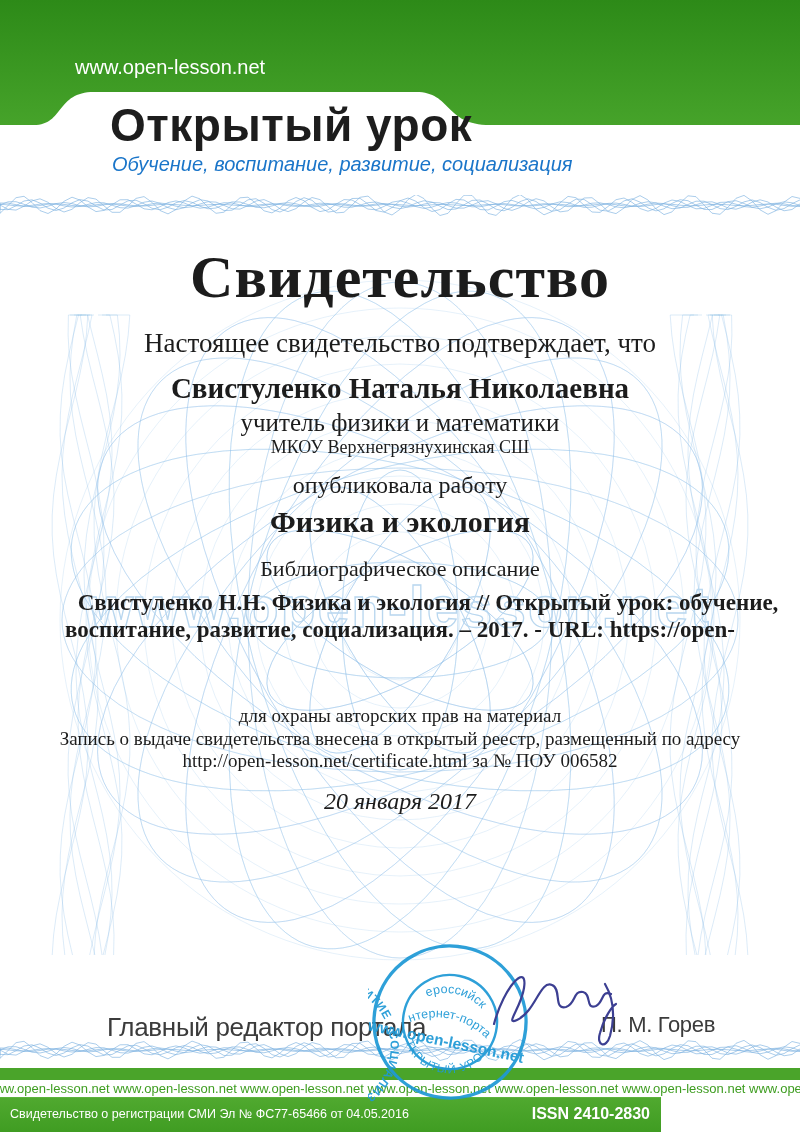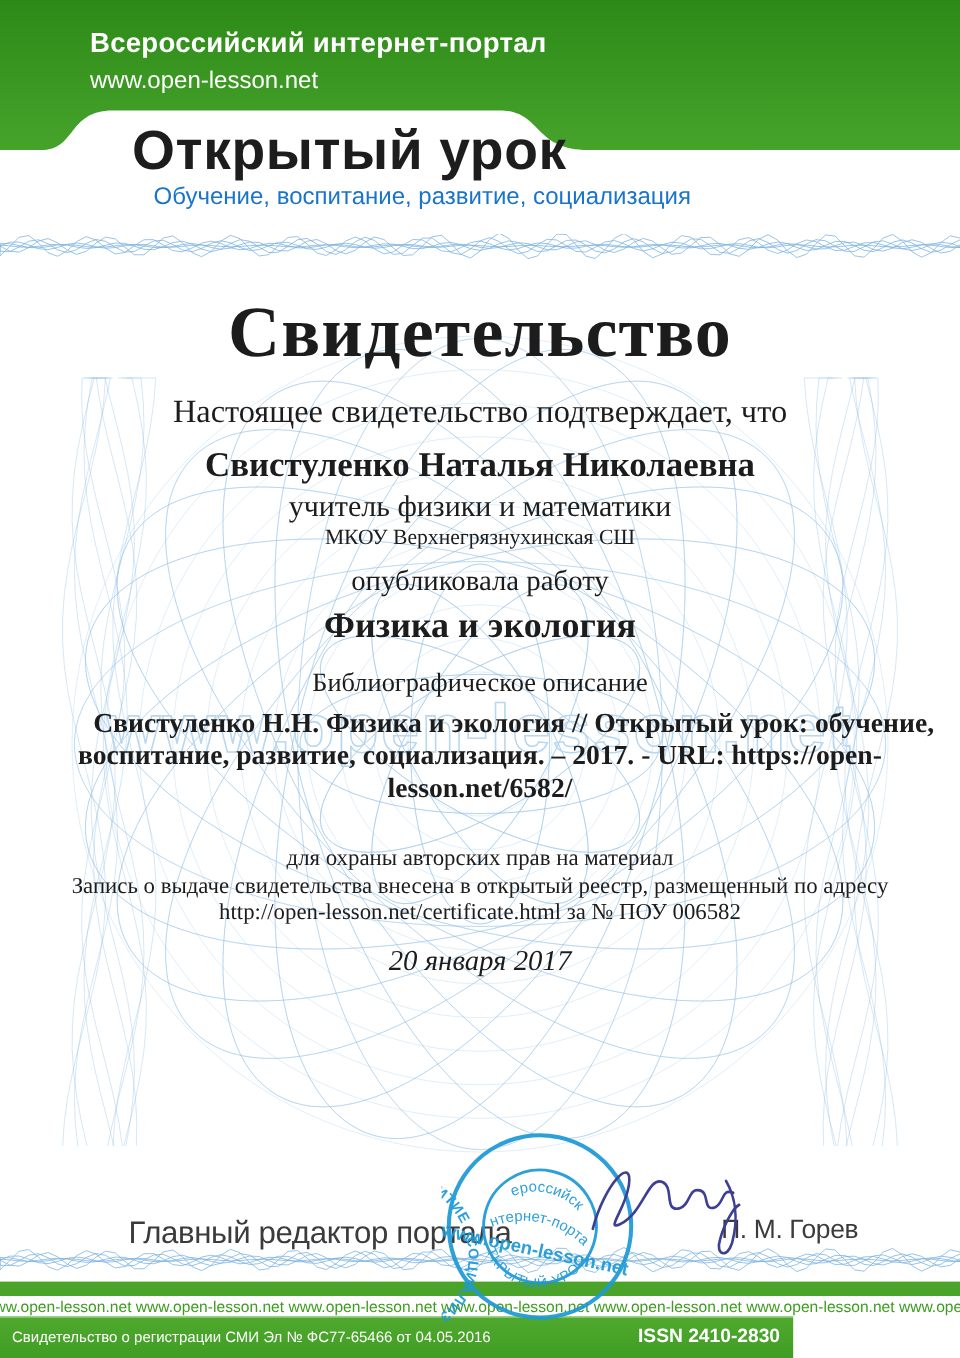--- a/index.html
+++ b/index.html
@@ -4,21 +4,21 @@
 <style>
   html,body{margin:0;padding:0;background:#888;}
   .page{position:relative;width:800px;height:1132px;background:#ffffff;overflow:hidden;
         font-family:"Liberation Serif",serif;margin:0 auto;}
   .sans{font-family:"Liberation Sans",sans-serif;}
   
   .header-svg{position:absolute;top:0;left:0;}
   .portal-title{position:absolute;left:75px;top:22px;color:#fff;font-weight:bold;font-size:23px;letter-spacing:.2px;}
   .portal-url{position:absolute;left:75px;top:56px;color:#fff;font-size:20px;}
   .logo-title{position:absolute;left:110px;top:98px;color:#1d1d1d;font-size:46px;font-weight:600;letter-spacing:.5px;}
-  .logo-subtitle{position:absolute;left:112px;top:153px;color:#1a75c9;font-size:20px;margin-left:16px;}
+  .logo-subtitle{position:absolute;left:112px;top:153px;color:#1a75c9;font-size:20px;font-style:italic;}
   
   .pattern-svg{position:absolute;left:0;top:195px;z-index:0;}
   
   .abs{position:absolute;left:0;width:800px;text-align:center;color:#1c1c1c;z-index:2;}
   .cert-title{top:243px;font-size:60px;font-weight:bold;letter-spacing:1px;}
   .cert-intro{top:328px;font-size:27px;}
   .cert-name{top:372px;font-size:29px;font-weight:bold;}
   .cert-role{top:409px;font-size:25px;}
   .cert-school{top:437px;font-size:18px;}
   .cert-action{top:472px;font-size:24px;}
@@ -52,21 +52,20 @@
   <svg class="header-svg" width="800" height="125" viewBox="0 0 800 125">
     <defs>
       <linearGradient id="gr" x1="0" y1="0" x2="0" y2="1">
         <stop offset="0" stop-color="#2d8a18"></stop>
           <stop offset="1" stop-color="#46a32a"></stop>
       </linearGradient>
     </defs>
     <rect x="0" y="0" width="800" height="125" fill="url(#gr)"></rect>
     <path d="M 34,125 C 64,125 56,92 94,92 L 416,92 C 452,92 444,125 490,125 Z" fill="#ffffff"></path>
   </svg>
-  <div class="portal-title sans">Всероссийский интернет-портал</div>
   <div class="portal-url sans">www.open-lesson.net</div>
   <div class="logo-title sans">Открытый урок</div>
   <div class="logo-subtitle sans">Обучение, воспитание, развитие, социализация</div>
 
   <svg class="pattern-svg" id="pattern-svg" width="800" height="870" viewBox="0 0 800 870">
     <g id="deco">
         <path d="M0 10 L0 10.0 L8 14.3 L16 15.1 L24 11.2 L32 5.9 L40 3.8 L48 7.3 L56 13.5 L64 17.0 L72 14.3 L80 7.6 L88 2.6 L96 4.1 L104 10.9 L112 17.3 L120 17.3 L128 10.8 L136 3.4 L144 1.6 L152 7.3 L160 15.5 L168 18.9 L176 14.5 L184 6.1 L192 1.1 L200 3.9 L208 12.1 L216 18.3 L224 17.2 L232 9.8 L240 2.8 L248 2.2 L256 8.4 L264 15.8 L272 17.9 L280 13.1 L288 5.9 L296 2.5 L304 5.7 L312 12.4 L320 16.6 L328 14.9 L336 9.2 L344 4.6 L352 5.0 L360 9.6 L368 14.1 L376 14.8 L384 11.4 L392 7.2 L400 5.8 L408 8.1 L416 11.6 L424 13.4 L432 12.1 L440 9.3 L448 7.5 L456 8.0 L464 10.1 L472 11.8 L480 11.7 L488 10.3 L496 8.9 L504 8.6 L512 9.5 L520 10.7 L528 11.1 L536 10.6 L544 9.7 L552 9.1 L560 9.3 L568 10.1 L576 10.8 L584 10.8 L592 10.1 L600 9.2 L608 8.9 L616 9.7 L624 10.9 L632 11.5 L640 10.8 L648 9.2 L656 8.0 L664 8.6 L672 10.6 L680 12.5 L688 12.3 L696 9.8 L704 7.2 L712 6.8 L720 9.4 L728 13.0 L736 14.2 L744 11.7 L752 7.2 L760 4.8 L768 7.0 L776 12.1 L784 15.8 L792 14.5 L800 8.9" fill="none" stroke="#7ab1e0" stroke-width="0.8" opacity="0.8"></path>
         <path d="M0 10 L0 14.4 L8 14.7 L16 10.7 L24 6.0 L32 4.8 L40 8.1 L48 13.2 L56 15.5 L64 13.0 L72 7.8 L80 4.6 L88 6.1 L96 11.0 L104 15.0 L112 14.5 L120 10.1 L128 5.8 L136 5.2 L144 8.8 L152 13.3 L160 14.8 L168 12.1 L176 7.7 L184 5.6 L192 7.3 L200 11.3 L208 13.8 L216 13.0 L224 9.7 L232 6.9 L240 7.0 L248 9.6 L256 12.3 L264 12.8 L272 10.9 L280 8.5 L288 7.6 L296 8.8 L304 10.9 L312 11.9 L320 11.2 L328 9.7 L336 8.6 L344 8.9 L352 10.0 L360 11.0 L368 11.0 L376 10.2 L384 9.4 L392 9.2 L400 9.7 L408 10.3 L416 10.6 L424 10.4 L432 9.8 L440 9.5 L448 9.6 L456 10.1 L464 10.5 L472 10.5 L480 10.1 L488 9.5 L496 9.3 L504 9.7 L512 10.6 L520 11.0 L528 10.6 L536 9.5 L544 8.7 L552 9.0 L560 10.4 L568 11.6 L576 11.5 L584 10.0 L592 8.2 L600 7.8 L608 9.5 L616 11.9 L624 12.8 L632 11.2 L640 8.3 L648 6.7 L656 7.9 L664 11.2 L672 13.7 L680 13.0 L688 9.5 L696 6.2 L704 6.2 L712 9.6 L720 13.6 L728 14.6 L736 11.4 L744 6.9 L752 4.9 L760 7.5 L768 12.3 L776 15.3 L784 13.6 L792 8.7 L800 4.9" fill="none" stroke="#7ab1e0" stroke-width="0.8" opacity="0.8"></path>
         <path d="M0 10 L0 18.3 L8 10.6 L16 2.7 L24 1.3 L32 7.5 L40 15.6 L48 18.5 L56 14.0 L64 6.3 L72 2.2 L80 5.1 L88 11.9 L96 16.6 L104 15.4 L112 9.7 L120 4.8 L128 4.7 L136 9.1 L144 13.8 L152 14.8 L160 11.7 L168 7.6 L176 5.9 L184 7.9 L192 11.3 L200 13.2 L208 12.2 L216 9.5 L224 7.7 L232 8.0 L240 9.9 L248 11.5 L256 11.6 L264 10.4 L272 9.1 L280 8.7 L288 9.4 L296 10.5 L304 11.1 L312 10.7 L320 9.7 L328 9.0 L336 9.2 L344 10.1 L352 11.0 L360 11.1 L368 10.2 L376 9.0 L384 8.5 L392 9.4 L400 11.1 L408 12.0 L416 11.2 L424 9.1 L432 7.4 L440 7.9 L448 10.6 L456 13.1 L464 13.1 L472 10.1 L480 6.6 L488 5.7 L496 8.8 L504 13.4 L512 15.4 L520 12.5 L528 7.0 L536 3.7 L544 5.9 L552 12.1 L560 16.9 L568 15.8 L576 9.3 L584 3.0 L592 2.7 L600 8.9 L608 16.5 L616 18.6 L624 13.0 L632 4.5 L640 0.6 L648 5.0 L656 13.9 L664 19.6 L672 16.9 L680 8.0 L688 0.8 L696 1.7 L704 9.9 L712 18.2 L720 19.3 L728 12.2 L736 3.3 L744 0.4 L752 5.9 L760 14.8 L768 19.3 L776 15.6 L784 7.2 L792 1.5 L800 3.4" fill="none" stroke="#7ab1e0" stroke-width="0.8" opacity="0.8"></path>
         <path d="M0 10 L0 10.0 L8 6.8 L16 6.7 L24 9.3 L32 12.2 L40 13.0 L48 11.2 L56 8.6 L64 7.5 L72 8.6 L80 10.7 L88 11.9 L96 11.3 L104 9.8 L112 8.7 L120 8.8 L128 9.9 L136 10.9 L144 11.0 L152 10.3 L160 9.5 L168 9.2 L176 9.6 L184 10.3 L192 10.7 L200 10.4 L208 9.8 L216 9.4 L224 9.4 L232 10.0 L240 10.6 L248 10.8 L256 10.2 L264 9.3 L272 8.9 L280 9.5 L288 10.7 L296 11.4 L304 10.9 L312 9.4 L320 8.2 L328 8.5 L336 10.3 L344 12.2 L352 12.2 L360 10.2 L368 7.7 L376 7.0 L384 9.1 L392 12.2 L400 13.7 L408 11.9 L416 8.1 L424 5.7 L432 7.1 L440 11.2 L448 14.6 L456 14.0 L464 9.8 L472 5.4 L480 5.0 L488 9.0 L496 14.2 L504 15.8 L512 12.3 L520 6.6 L528 3.8 L536 6.5 L544 12.3 L552 16.3 L560 14.7 L568 9.0 L576 4.1 L584 4.4 L592 9.7 L600 15.2 L608 16.1 L616 11.7 L624 5.9 L632 3.8 L640 7.1 L648 12.9 L656 15.9 L664 13.8 L672 8.4 L680 4.7 L688 5.7 L696 10.3 L704 14.4 L712 14.5 L720 10.7 L728 6.6 L736 5.7 L744 8.5 L752 12.3 L760 13.8 L768 12.0 L776 8.7 L784 6.8 L792 7.8 L800 10.5" fill="none" stroke="#7ab1e0" stroke-width="0.8" opacity="0.8"></path>
@@ -152,21 +151,20 @@
   <div class="abs cert-title">Свидетельство</div>
   <div class="abs cert-intro">Настоящее свидетельство подтверждает, что</div>
   <div class="abs cert-name">Свистуленко Наталья Николаевна</div>
   <div class="abs cert-role">учитель физики и математики</div>
   <div class="abs cert-school">МКОУ Верхнегрязнухинская СШ</div>
   <div class="abs cert-action">опубликовала работу</div>
   <div class="abs cert-work">Физика и экология</div>
   <div class="abs cert-bibl-label">Библиографическое описание</div>
   <div class="abs bibl-line bibl-1">Свистуленко Н.Н. Физика и экология // Открытый урок: обучение,</div>
   <div class="abs bibl-line bibl-2">воспитание, развитие, социализация. – 2017. - URL: https://open-</div>
-  <div class="abs bibl-line bibl-3">lesson.net/6582/</div>
   <div class="abs small-line use-2">для охраны авторских прав на материал</div>
   <div class="abs small-line reg-1">Запись о выдаче свидетельства внесена в открытый реестр, размещенный по адресу</div>
   <div class="abs small-line reg-2">http://open-lesson.net/certificate.html за № ПОУ 006582</div>
   <div class="abs cert-date">20 января 2017</div>
 
   <div class="strip-green"></div>
   <div class="strip-urls sans">
     <span id="repeat-urls">www.open-lesson.net  www.open-lesson.net  www.open-lesson.net  www.open-lesson.net  www.open-lesson.net  www.open-lesson.net  www.open-lesson.net  www.open-lesson.net  www.open-lesson.net</span>
   </div>
   <div class="footer-bar">

